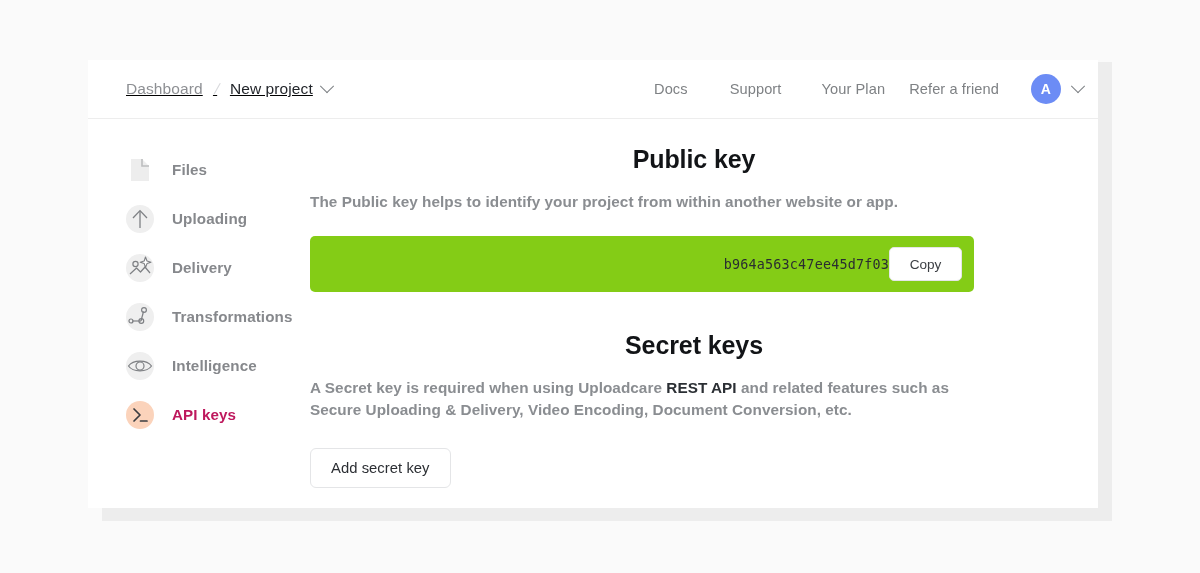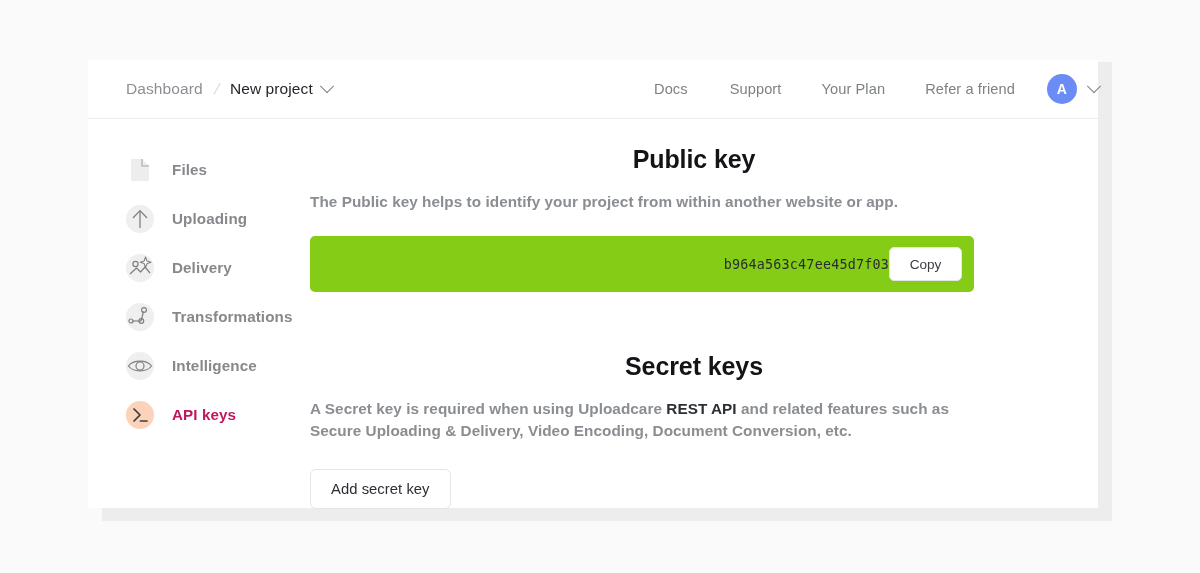--- a/index.html
+++ b/index.html
@@ -61,20 +61,21 @@
     height: 58px;
     border-bottom: 1px solid #ededed;
     display: flex;
     align-items: center;
   }
   .breadcrumb {
     display: flex;
     align-items: flex-start;
     margin-left: 38px;
     white-space: nowrap;
+    text-decoration: underline;
   }
   .crumb-root {
     font-size: 15.5px;
     color: #8d8f93;
     letter-spacing: .1px;
   }
   .crumb-sep {
     color: #d8d9dc;
     font-size: 15px;
     margin: 0 11px 0 12px;
@@ -111,21 +112,21 @@
   }
   .topnav a {
     font-size: 14.6px;
     color: #7e8184;
     text-decoration: none;
     letter-spacing: .1px;
     white-space: nowrap;
   }
   .nav-docs { margin-right: 42px; }
   .nav-support { margin-right: 40px; }
-  .nav-plan { margin-right: 40px; }
+  .nav-plan { margin-right: 24px; }
   .nav-refer { margin-right: 32px; }
 
   .avatar {
     width: 30px;
     height: 30px;
     border-radius: 50%;
     background: #6c8cf5;
     color: #fff;
     font-size: 14px;
     font-weight: bold;
@@ -241,21 +242,21 @@
     background: #fff;
     border: 1px solid #e4e5e7;
     border-radius: 5px;
     font-family: Liberation Sans, sans-serif;
     font-size: 13.6px;
     color: #3b3e43;
     cursor: pointer;
     padding: 0;
   }
 
-  .secret-block { margin-top: 60px; }
+  .secret-block { margin-top: 39px; }
 
   .add-btn {
     margin-top: 27px;
     height: 40px;
     padding: 6px 20px;
     background: #fff;
     border: 1px solid #e4e5e7;
     border-radius: 6px;
     font-family: "Liberation Sans", sans-serif;
     font-size: 14.8px;

